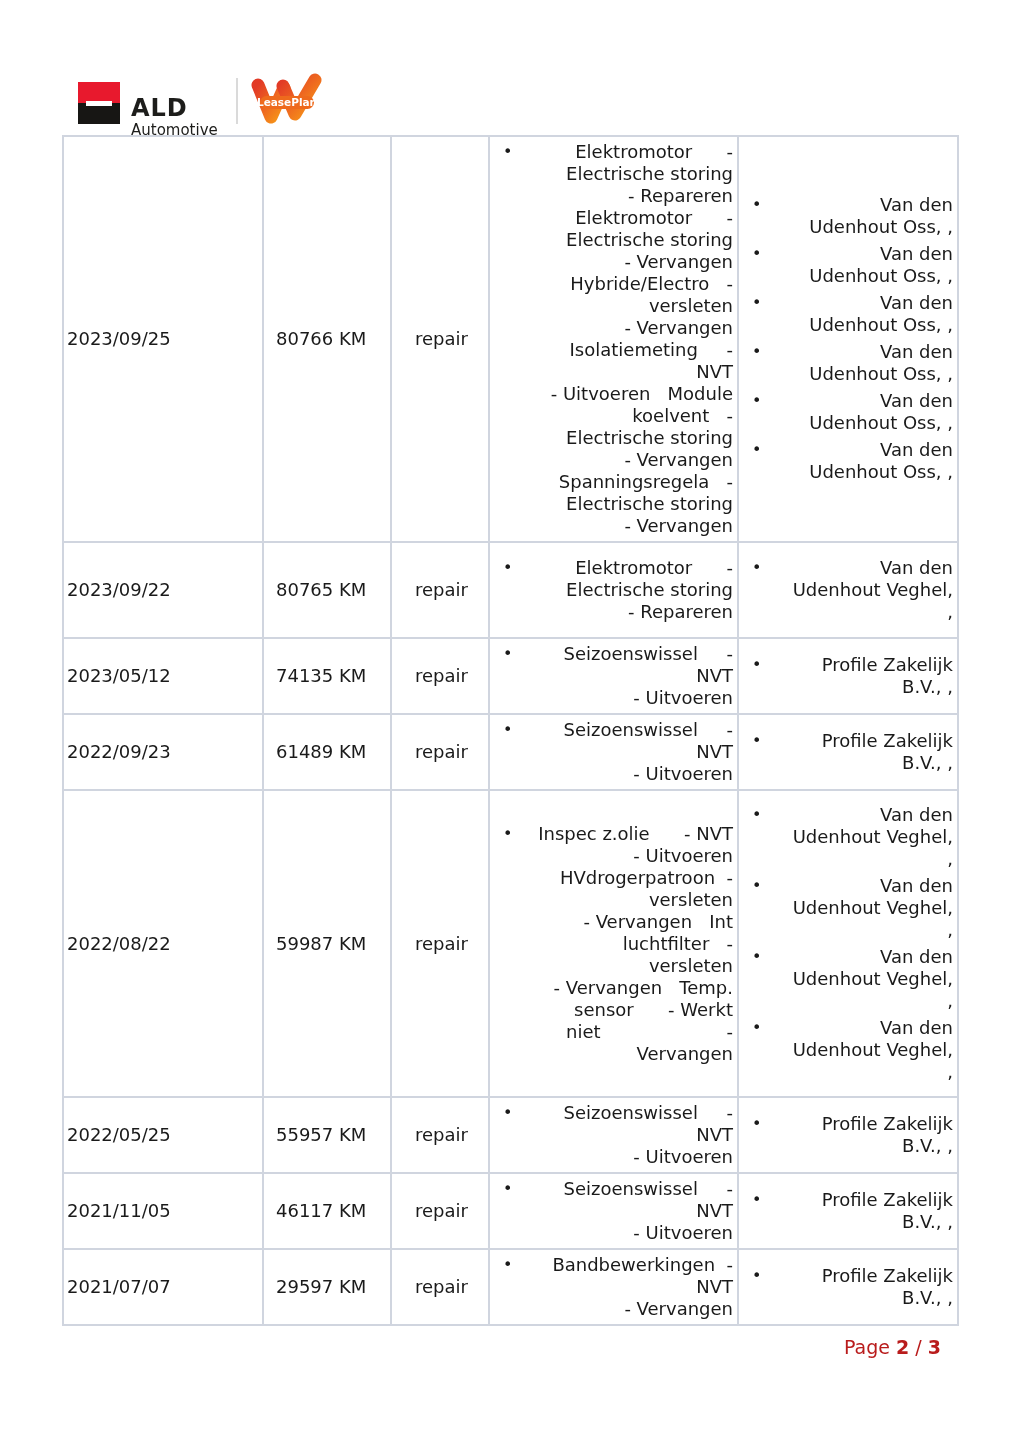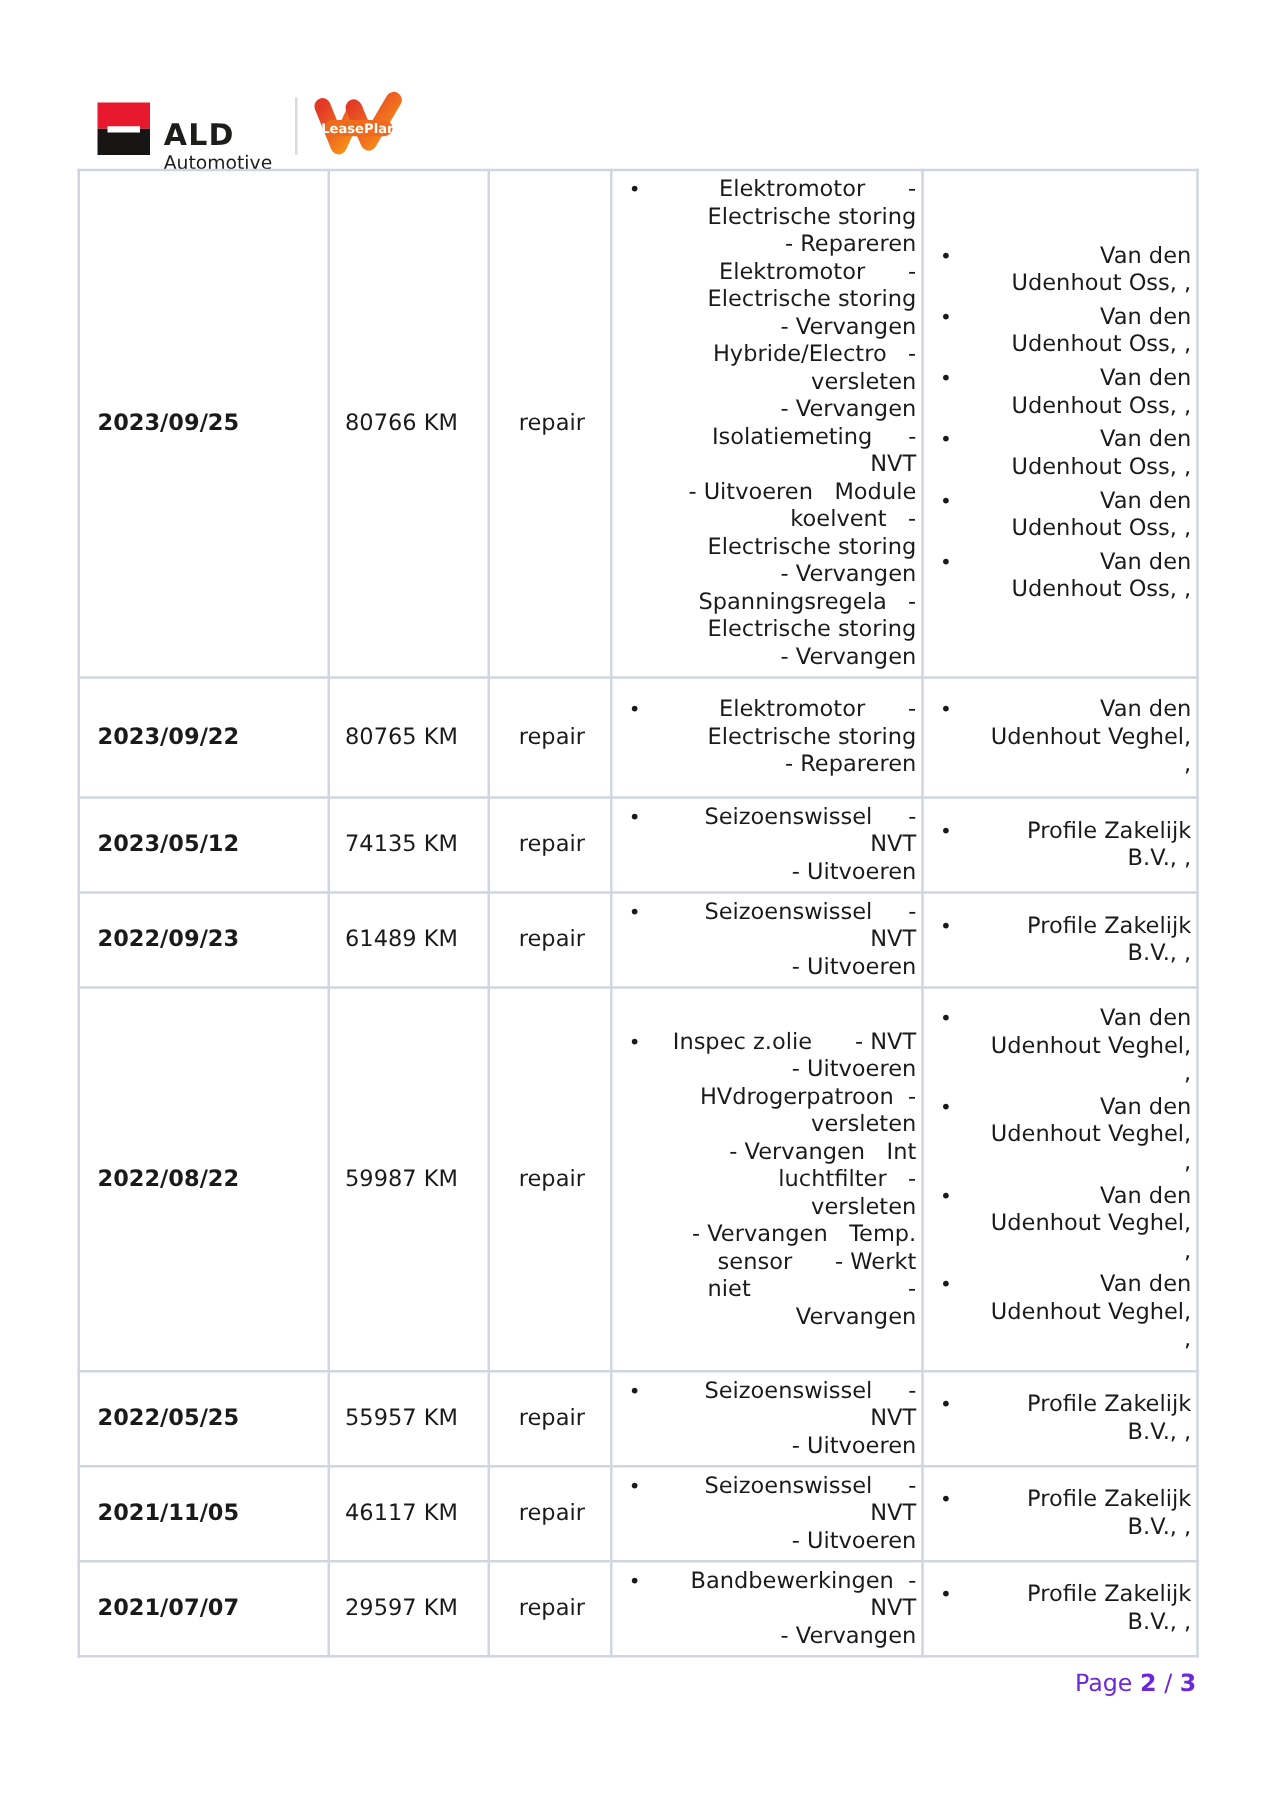--- a/index.html
+++ b/index.html
@@ -19,38 +19,38 @@
   .logo-divider { position:absolute; left:236px; top:78px; width:2px; height:46px; background:#dadada; }
   .lp-logo { position:absolute; left:248px; top:72px; }
 
   
   table.history {
     position:absolute; left:62px; top:135px; width:895px;
     border-collapse:collapse; table-layout:fixed;
     font-size:18px; line-height:22px;
   }
   table.history td { border:2px solid #d0d5df; vertical-align:middle; }
-  td.c-date { padding-left:14px;font-weight:bold; }
+  td.c-date { padding-left:3px; }
   td.c-km   { padding-left:12px; }
   td.c-type { padding-left:23px;  }
   td.c-desc { padding:4px 4px 4px 0; }
   td.c-comp { vertical-align:top; padding:8px 4px 4px 0; }
 
   tr.r0 { height:395px; } tr.r1 { height:96px; } tr.r2 { height:70px; }
   tr.r3 { height:71px;  } tr.r4 { height:307px;} tr.r5 { height:70px; }
   tr.r6 { height:73px;  } tr.r7 { height:67px; }
 
   ul.blist { list-style:none; margin:0; padding:0; }
   ul.blist li { position:relative; padding-left:39px; }
   td.c-comp ul.blist li { margin-bottom:5px; }
   .bullet { position:absolute; left:13px; top:0; font-size:16px; }
   .txt { display:block; white-space:pre-wrap; word-wrap:break-word;text-align:right; }
 
   
-  .page-footer { position:absolute; top:1336px; right:62px; font-size:19px; color:#6d28d9; }
+  .page-footer { position:absolute; top:1336px; right:78px; font-size:19px; color:#b91c1c; }
   .page-footer .b { font-weight:bold; }
 </style>
 </head>
 <body>
 
 <div class="ald-mark">
   <div class="red"></div>
   <div class="black"></div>
   <div class="bar"></div>
 </div>

